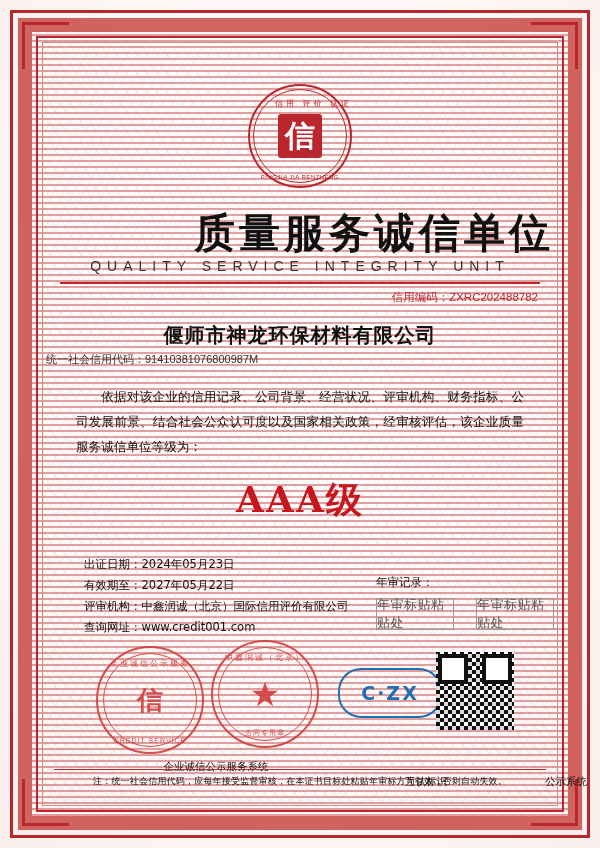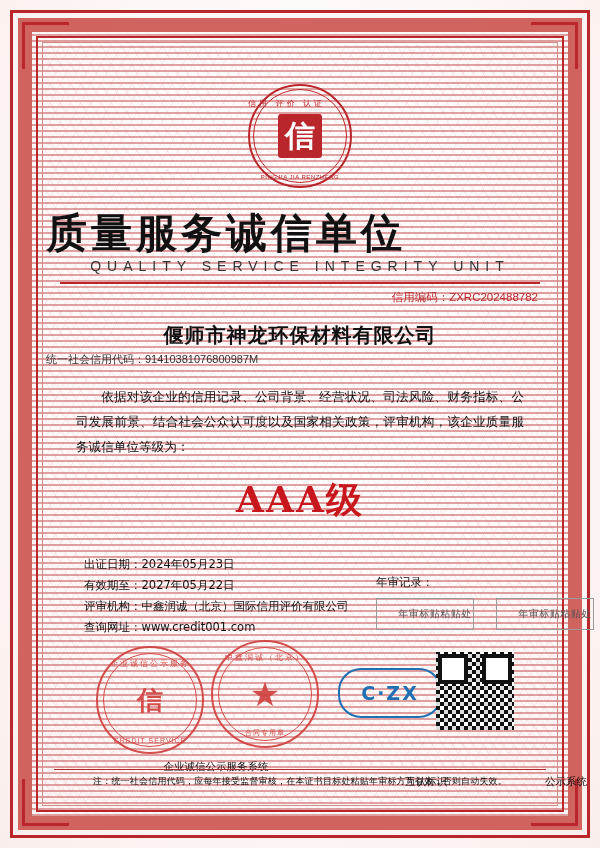--- a/index.html
+++ b/index.html
@@ -83,32 +83,32 @@
     position:absolute;inset:5px;border-radius:50%;
     border:1px solid #b9272c;
   }
   .emblem .core{
     position:absolute;left:50%;top:50%;transform:translate(-50%,-50%);
     width:44px;height:44px;background:#b9272c;border-radius:3px;
     color:#fff;font-size:30px;line-height:44px;text-align:center;
     font-family:"DejaVu Serif", serif;font-weight:bold;
   }
   .emblem .top-cn{
-    position:absolute;left:0;right:8px;top:14px;text-align:left;
+    position:absolute;left:0;right:0;top:14px;text-align:right;
     font-size:8px;color:#b9272c;letter-spacing:3px;
     font-family:"DejaVu Sans", sans-serif;
   }
   .emblem .bottom-en{
     position:absolute;left:0;right:0;bottom:8px;text-align:center;
     font-size:6px;color:#b9272c;letter-spacing:.5px;
   }
 
   
   .title-cn{
-    position:absolute;left:0;right:0;top:160px;text-align:left;
+    position:absolute;left:0;right:0;top:160px;text-align:right;
     font-family:"DejaVu Serif", serif;
     font-weight:bold;font-size:41px;color:#111;letter-spacing:4px;
   }
   .title-en{
     position:absolute;left:0;right:0;top:212px;text-align:center;
     font-size:14px;color:#333;letter-spacing:6px;
   }
   .title-rule{
     position:absolute;left:14px;right:14px;top:236px;height:2px;background:#b9272c;
   }
@@ -151,23 +151,22 @@
     position:absolute;left:330px;top:529px;
     font-size:11.5px;color:#111;
     font-family:"DejaVu Sans", sans-serif;
   }
   .stickers{
     position:absolute;left:330px;top:552px;display:flex;gap:22px;
   }
   .sticker{
     width:76px;height:30px;border:1px solid #9a9a9a;
     display:flex;align-items:center;justify-content:center;
-    font-size:10px;color:#555;letter-spacing:.5px;
-    font-family:"DejaVu Sans", sans-serif;
-    padding-left:20px;
+    font-size:13px;color:#555;letter-spacing:.5px;
+    font-family:"DejaVu Sans", sans-serif;
   }
 
   
   .seals{position:absolute;left:10px;right:10px;top:600px;height:82px;}
   .seal{
     position:absolute;width:104px;height:104px;border-radius:50%;
     border:2px solid #d0413f;color:#d0413f;opacity:.92;
   }
   .seal .s-ring{position:absolute;inset:5px;border-radius:50%;border:1px solid #d0413f;}
   .seal .s-top{
@@ -252,21 +251,21 @@
     </div>
 
     <div class="title-cn">质量服务诚信单位</div>
     <div class="title-en">QUALITY SERVICE INTEGRITY UNIT</div>
     <div class="title-rule"></div>
     <div class="credit-no">信用编码：ZXRC202488782</div>
 
     <div class="company">偃师市神龙环保材料有限公司</div>
     <div class="uscc">统一社会信用代码：91410381076800987M</div>
 
-    <div class="paragraph">依据对该企业的信用记录、公司背景、经营状况、司法风险、财务指标、公司发展前景、结合社会公众认可度以及国家相关政策，评审机构，该企业质量服务诚信单位等级为：</div>
+    <div class="paragraph">依据对该企业的信用记录、公司背景、经营状况、评审机构、财务指标、公司发展前景、结合社会公众认可度以及国家相关政策，经审核评估，该企业质量服务诚信单位等级为：</div>
 
     <div class="grade">AAA级</div>
 
     <div class="details">
       <div>出证日期：2024年05月23日</div>
       <div>有效期至：2027年05月22日</div>
       <div>评审机构：中鑫润诚（北京）国际信用评价有限公司</div>
       <div>查询网址：www.credit001.com</div>
     </div>
 

